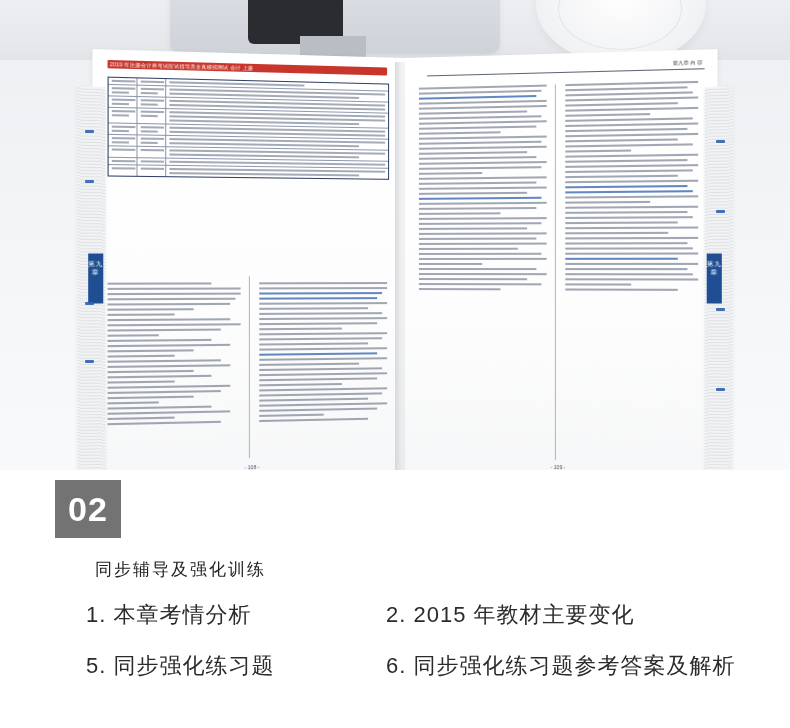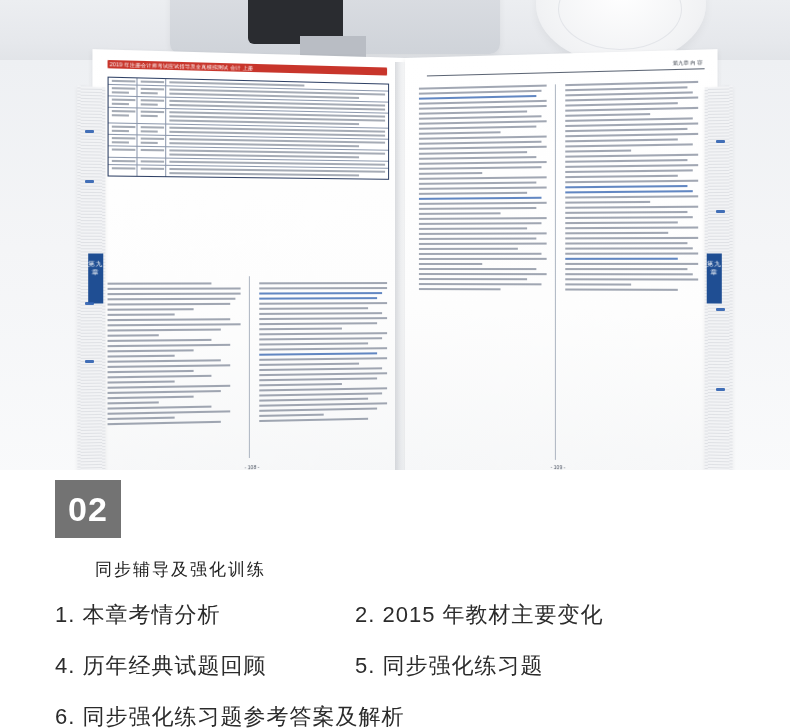--- a/index.html
+++ b/index.html
@@ -276,21 +276,21 @@
     left: 55px;
     top: 130px;
     width: 690px;
     display: grid;
     grid-template-columns: 300px 390px;
     grid-row-gap: 21px;
     font-size: 22px;
     color: #2b2b2b;
     letter-spacing: 1px;
   }
-  .cap-item { white-space: nowrap; }
+  .cap-item { white-space: nowrap; margin-left: 31px; }
 </style>
 </head>
 <body>
 
 <div class="photo">
   <div class="desk-top"></div>
   <div class="desk-body"></div>
 
   <div class="laptop"></div>
   <div class="laptop-screen"></div>
@@ -612,17 +612,16 @@
 </div>
 
 <div class="caption">
   <div class="badge">02</div>
 
   <div class="cap-title">同步辅导及强化训练</div>
 
   <div class="cap-list">
     <div class="cap-item">1. 本章考情分析</div>
     <div class="cap-item">2. 2015 年教材主要变化</div>
-    <div class="cap-item">4. 历年经典试题回顾</div>
     <div class="cap-item">5. 同步强化练习题</div>
     <div class="cap-item">6. 同步强化练习题参考答案及解析</div>
   </div>
 </div>
 
 </body></html>

